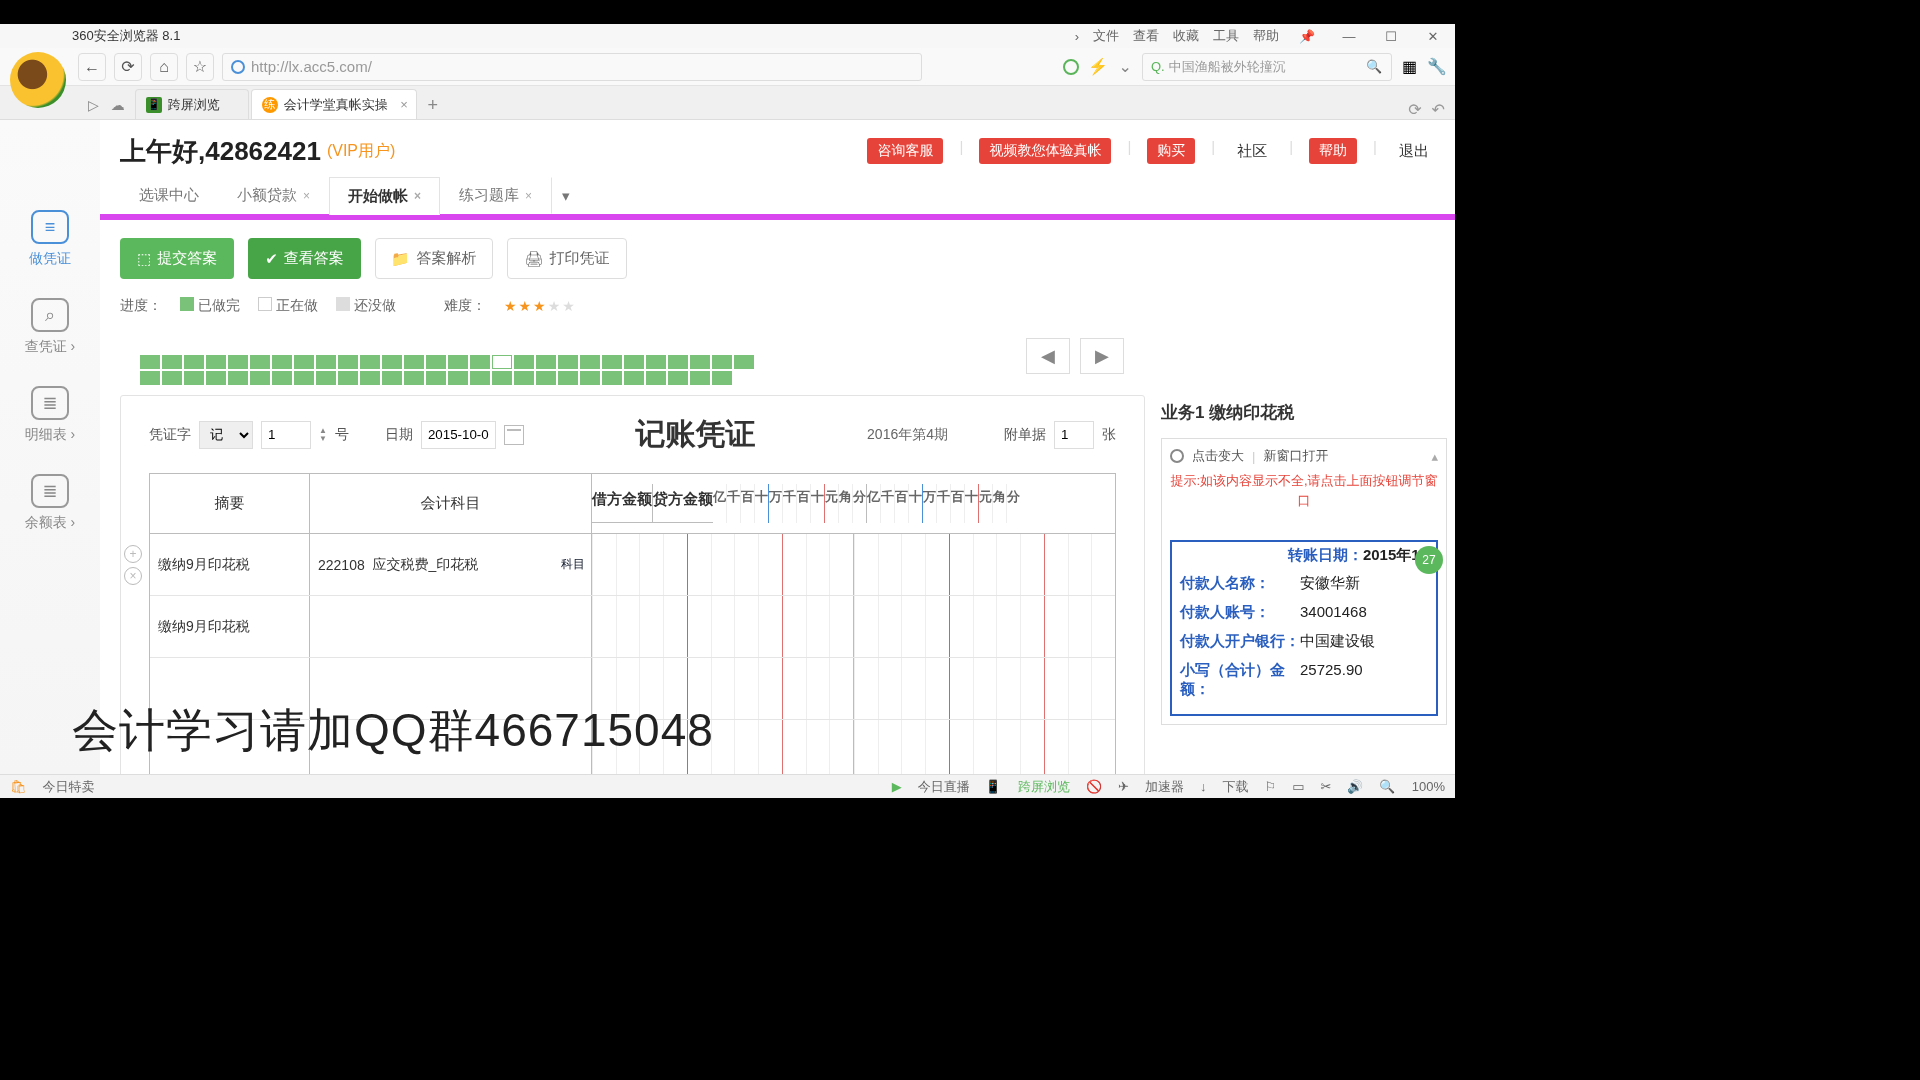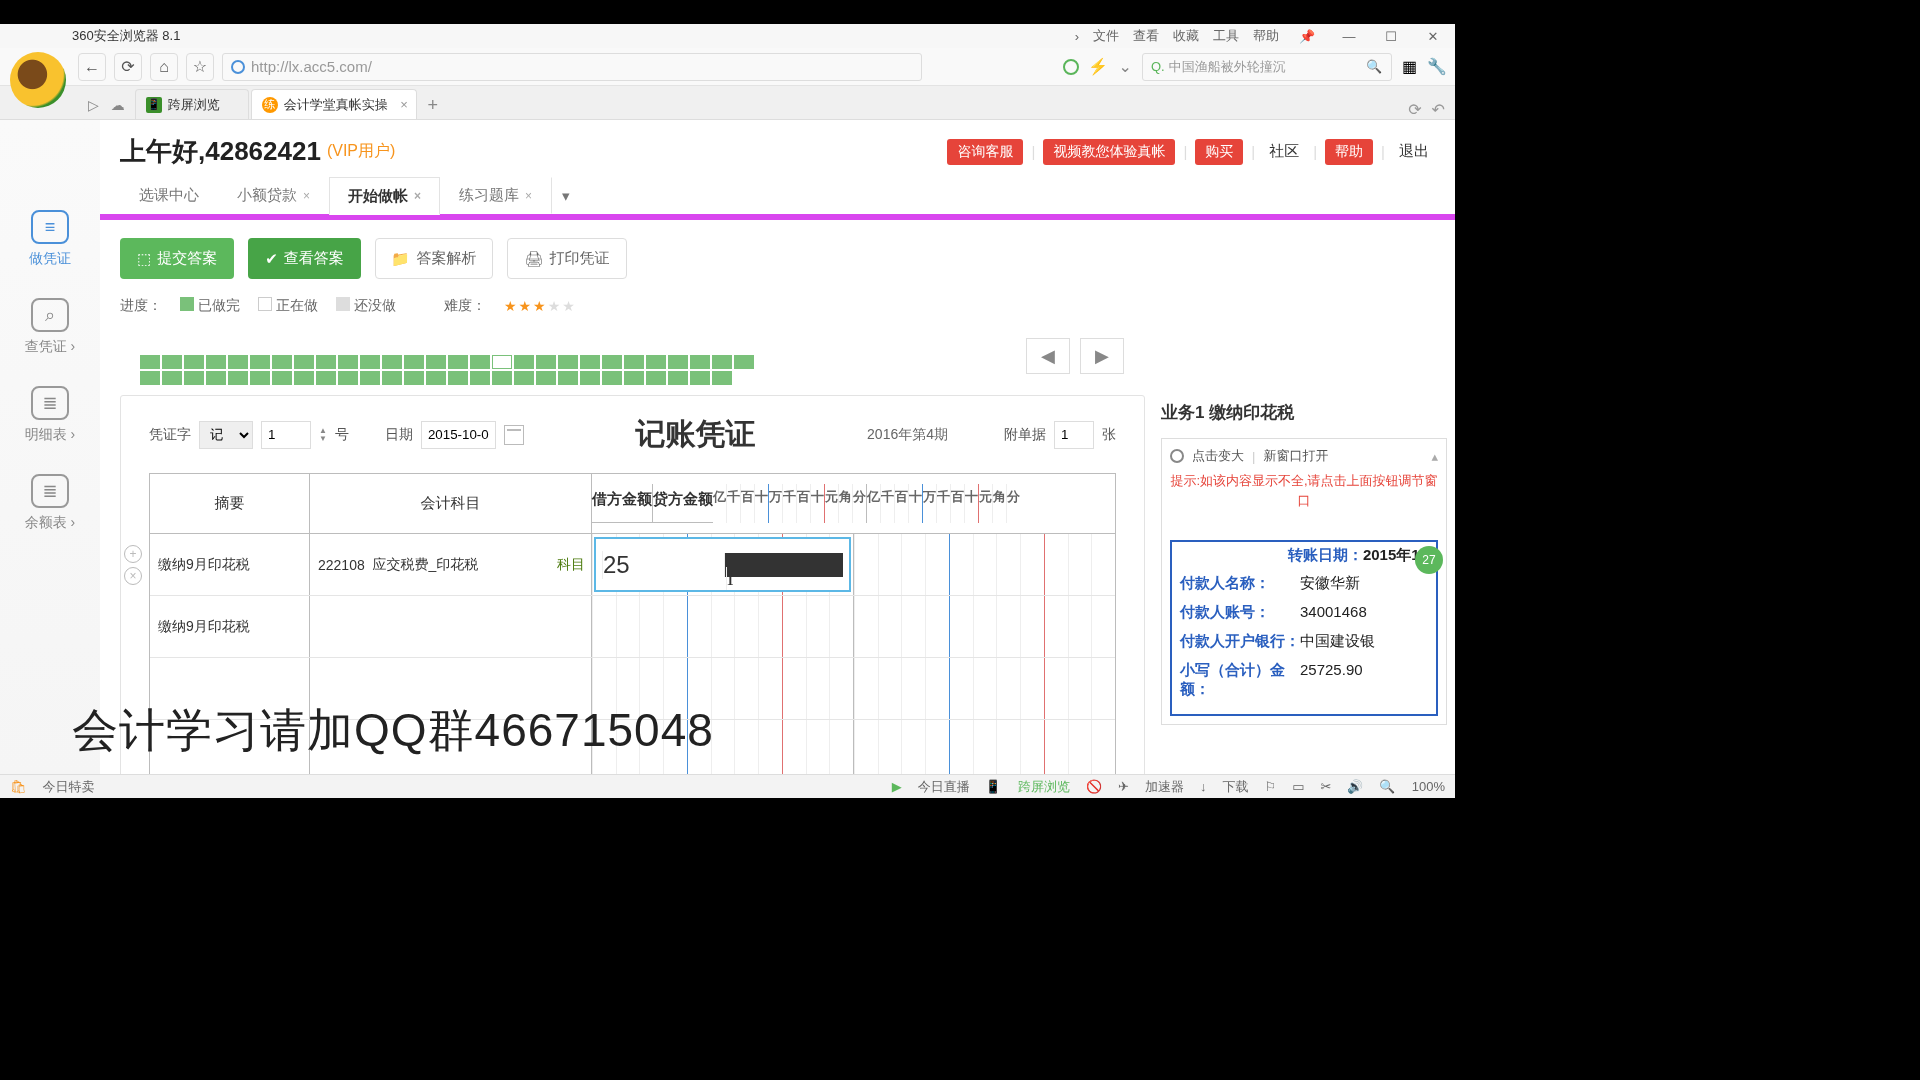--- a/index.html
+++ b/index.html
@@ -38,21 +38,21 @@
 .leftnav { width: 100px; background: linear-gradient(#fafafa, #f5f5f5); display: flex; flex-direction: column; align-items: center; padding-top: 90px; gap: 30px; }
 .leftnav .item { display: flex; flex-direction: column; align-items: center; gap: 6px; color: #888; font-size: 14px; }
 .leftnav .item.active { color: #4a90d9; }
 .ln-ico { width: 38px; height: 34px; border: 2px solid #4a90d9; border-radius: 8px; display: flex; align-items: center; justify-content: center; font-size: 18px; }
 .leftnav .item:not(.active) .ln-ico { border-color: #999; }
 
 .content { flex: 1; overflow: hidden; position: relative; background: #fff; }
 .header { padding: 14px 20px 4px; display: flex; align-items: center; }
 .greet { font-size: 26px; font-weight: 700; color: #222; }
 .vip { color: #f7941d; font-size: 16px; margin-left: 6px; }
-.hdr-right { margin-left: auto; display: flex; gap: 8px; align-items: center; font-size: 15px; padding-left: 42px; }
+.hdr-right { margin-left: auto; display: flex; gap: 16px; align-items: flex-start; font-size: 15px; padding-left: 42px; }
 .pill { padding: 4px 10px; color: #fff; border-radius: 3px; font-size: 14px; }
 .pill.r { background: #e6443a; }
 .txt-link { color: #333; padding: 4px 6px; }
 
 .apptabs { display: flex; border-bottom: 6px solid #d946ef; padding: 4px 0 0 20px; font-size: 15px; }
 .apptab { padding: 8px 18px; border: 1px solid transparent; color: #777; display: flex; align-items: center; gap: 6px; }
 .apptab.active { border: 1px solid #e3e3e3; border-bottom-color: #fff; background: #fff; margin-bottom: -1px; font-weight: 600; color: #333; }
 .apptab .x { color: #aaa; font-size: 12px; }
 .apptab.dd { border-left: 1px solid #e3e3e3; padding: 8px 10px; }
 
@@ -94,21 +94,21 @@
 .col-acc { width: 282px; border-right: 1px solid #bcbcbc; }
 .col-amt { flex: 1; }
 .units { display: flex; flex: 1; }
 .units span { flex: 1; text-align: center; font-size: 13px; padding: 4px 0; color: #666; border-left: 1px solid #eee; }
 .units span:first-child { border-left: none; }
 .units .s-k { border-left-color: #4a90d9; }
 .units .s-r { border-left-color: #e07070; }
 .vr { display: flex; height: 62px; border-bottom: 1px solid #e5e5e5; }
 .vr .col-sum { display: flex; align-items: center; padding: 0 8px; font-size: 14px; color: #333; position: relative; }
 .vr .col-acc { display: flex; align-items: center; padding: 0 8px; font-size: 14px; color: #333; position: relative; }
-.vr .col-acc .subj { position: absolute; right: 6px; color: #4d7c0f; font-size: 14px; }
+.vr .col-acc .subj { position: absolute; right: 6px; color: #0f172a; font-size: 12px; }
 .amt { flex: 1; display: flex; position: relative; }
 .amt span { flex: 1; border-left: 1px solid #eee; }
 .amt span.s-k { border-left-color: #4a90d9; }
 .amt span.s-r { border-left-color: #e07070; }
 .amt-input { position: absolute; left: 2px; right: 2px; top: 3px; bottom: 3px; border: 2px solid #5cb8e6; background: #fff; display: flex; align-items: center; justify-content: flex-end; padding: 0 6px; font-size: 24px; color: #333; }
 .row-ctrl { position: absolute; left: -26px; display: flex; flex-direction: column; gap: 4px; }
 .row-ctrl span { width: 18px; height: 18px; border: 1px solid #bbb; border-radius: 50%; color: #bbb; font-size: 12px; display: flex; align-items: center; justify-content: center; }
 .cursor { display: inline-block; width: 1px; height: 24px; background: #333; margin-left: 2px; vertical-align: middle; }
 .text-cursor { position: absolute; left: 130px; top: 28px; font-size: 20px; color: #333; font-family: serif; }
 
@@ -434,25 +434,20 @@
                   <span></span>
                   <span></span>
                   <span></span>
                   <span class="s-k"></span>
                   <span></span>
                   <span></span>
                   <span></span>
                   <span class="s-r"></span>
                   <span></span>
                   <span></span>
-                  <div class="amt-input">
-                  <span>25</span>
-                    <span class="cursor"></span>
-                  <span class="text-cursor">I</span>
-                </div>
               </div>
               <div class="amt" id="amt-c1" style="border-left:1px solid #bcbcbc;">
                   <span></span>
                   <span></span>
                   <span></span>
                   <span></span>
                   <span class="s-k"></span>
                   <span></span>
                   <span></span>
                   <span></span>

